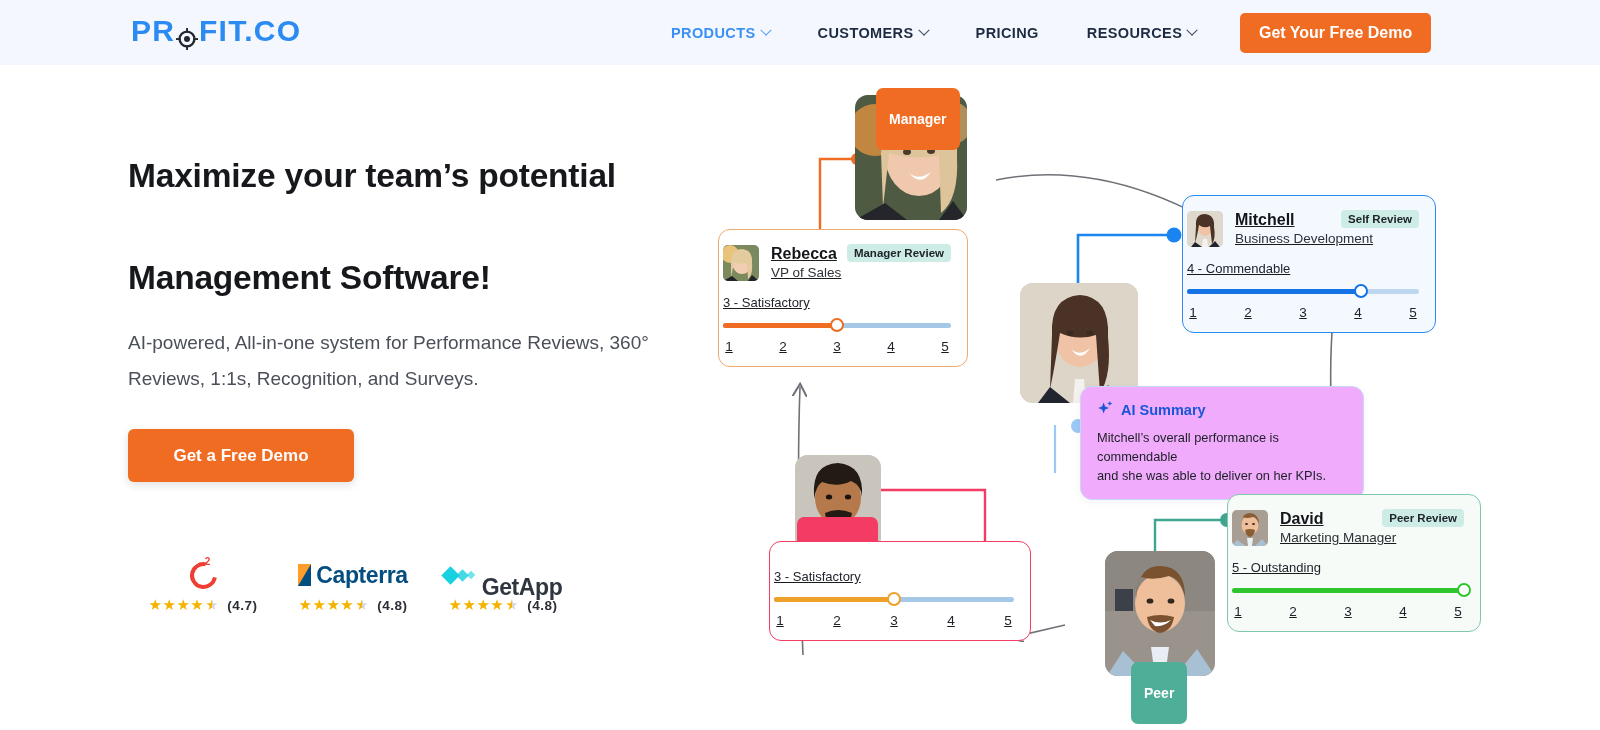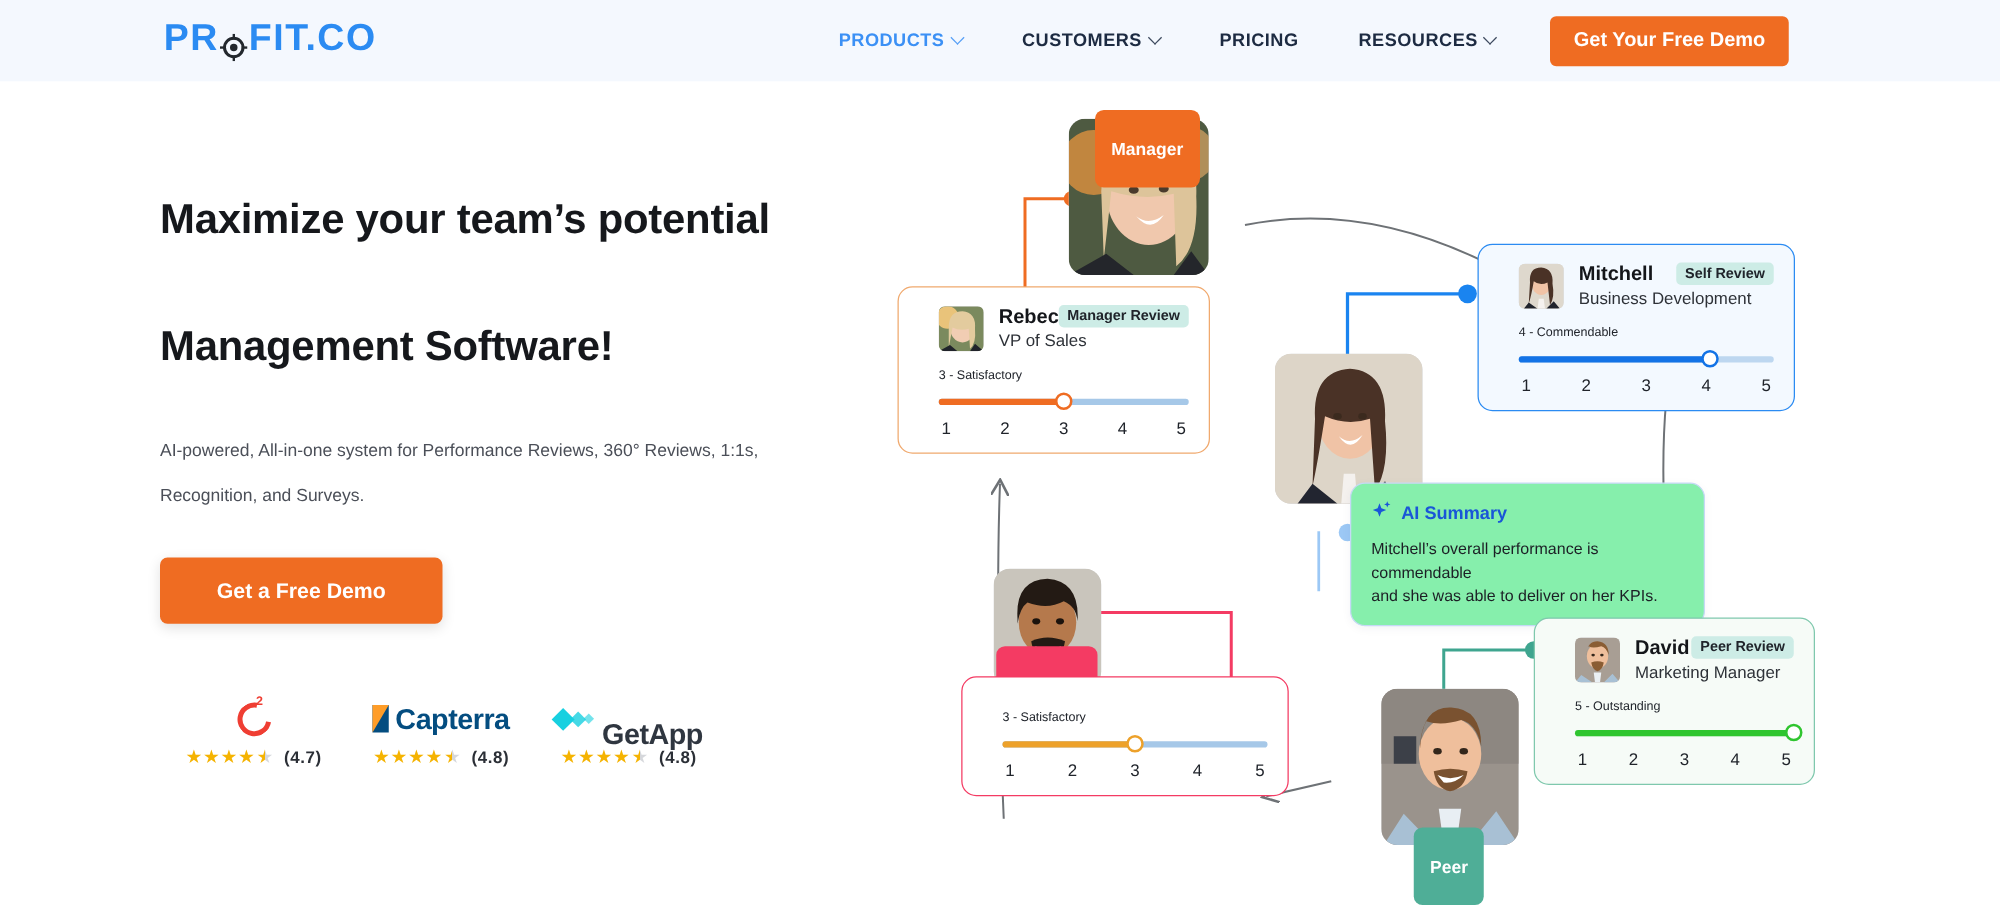--- a/index.html
+++ b/index.html
@@ -57,22 +57,22 @@
     white-space: nowrap;
   }
 
   
   .hero { position: absolute; left: 128px; top: 150px; width: 560px; }
   .hero h1 {
     font-size: 33.5px; font-weight: 700; line-height: 51px;
     color: #16181c; letter-spacing: -0.2px;
   }
   .hero p {
-    margin-top: 39px;
-    font-size: 14px; line-height: 36px; color: #4b4f58; font-weight: 400;
+    margin-top: 22px;
+    font-size: 19px; line-height: 36px; color: #4b4f58; font-weight: 400;
   }
   .hero-cta {
     margin-top: 32px;
     width: 226px; height: 53px;
     background: #ef6c22; color: #fff;
     font-size: 17px; font-weight: 700;
     border: none; border-radius: 6px; cursor: pointer;
     box-shadow: 0 3px 10px rgba(0,0,0,.12);
     font-family: "Liberation Sans", sans-serif;
   }
@@ -129,36 +129,36 @@
   .photo .ph { width: 100%; height: 100%; display: block; }
 
   .role-badge {
     position: absolute; border-radius: 7px;
     color: #fff; font-weight: 700; font-size: 14px;
     padding: 23px 13px; white-space: nowrap;
   }
 
   .card {
     position: absolute; background: #fff;
-    border-radius: 12px; padding: 14px 16px 12px 32px;
+    border-radius: 12px; padding: 14px 16px 12px 4px; text-decoration: underline;
   }
   .card-head { display: flex; align-items: center; gap: 12px; position: relative; }
   .card-avatar {
     width: 36px; height: 36px; border-radius: 5px; overflow: hidden; flex: none;
     background: #d8d8d8;
   }
   .card-avatar .ph { width: 100%; height: 100%; }
   .card-name { font-size: 16px; font-weight: 700; color: #14161a; line-height: 19px; }
   .card-role { font-size: 13.5px; color: #2e3238; line-height: 18px; margin-top: 1px; }
   .review-tag {
     position: absolute; right: 0; top: 0;
     font-size: 11.5px; font-weight: 700; color: #20242b;
     background: #cdece6; border-radius: 4px; padding: 3px 7px; white-space: nowrap;
   }
-  .rating-label { font-size: 10px; color: #20242b; margin-top: 13px; }
+  .rating-label { font-size: 13px; color: #20242b; margin-top: 13px; }
   .slider { position: relative; height: 14px; margin-top: 8px; }
   .slider .track {
     position: absolute; left: 0; top: 5px; height: 5px; width: 100%;
     background: #a6c8e8; border-radius: 3px;
   }
   .slider .fill {
     position: absolute; left: 0; top: 5px; height: 5px;
     border-radius: 3px;
   }
   .slider .knob {
@@ -166,21 +166,21 @@
     background: #fff; border-radius: 50%; border: 2.5px solid #000;
     transform: translateX(-7px);
   }
   .ticks {
     display: flex; justify-content: space-between;
     margin-top: 7px; font-size: 13.5px; color: #20242b;
   }
   .ticks span { width: 12px; text-align: center; }
 
   .ai-card {
-    position: absolute; background: #86efac;
+    position: absolute; background: #f0abfc;
     border: 1px solid #c5d9f5; border-radius: 12px;
     padding: 13px 16px 14px 16px;
     box-shadow: 0 2px 8px rgba(20,40,80,.05);
   }
   .ai-title {
     display: flex; align-items: center; gap: 7px;
     color: #1956d8; font-size: 14.5px; font-weight: 700;
   }
   .ai-body {
     margin-top: 8px; font-size: 12.8px; line-height: 19px; color: #1c1f25;
@@ -486,21 +486,21 @@
       <path d="M42,66 Q55,62 69,66 Q67,80 55,82 Q44,80 42,66" fill="#7a5230"></path>
       <path d="M45,69 Q55,74 66,69 Q59,76 50,75 Z" fill="#fff"></path>
       <path d="M18,100 L42,125 L70,125 L92,98 L110,125 L2,125 Z" fill="#a8c0d4"></path>
       <path d="M46,96 L64,96 L60,125 L50,125 Z" fill="#e8eef3"></path>
     </svg>
   </div>
   <div class="role-badge" style="left:431px; top:597px; background:#4fae97;">
     <span>Peer</span>
   </div>
 
-  <div class="card" style="left:527px; top:429px; width:225px; border:1.6px solid #7fc8ad; background:#f6fbf7;">
+  <div class="card" style="left:527px; top:429px; width:254px; border:1.6px solid #7fc8ad; background:#f6fbf7;">
     <div class="card-head">
       <div class="card-avatar">
         <svg class="ph" viewBox="0 0 36 36">
           <rect width="36" height="36" fill="#a89e94"></rect>
           <ellipse cx="18" cy="15" rx="8.5" ry="10" fill="#efbf9c"></ellipse>
           <path d="M9,13 Q10,3 18,3 Q27,4 27,14 Q25,8 21,7 Q14,9 11,7 Q9,9 9,15 Z" fill="#8a5d34"></path>
           <ellipse cx="14.5" cy="14" rx="1.4" ry="1.1" fill="#33261b"></ellipse>
           <ellipse cx="21.5" cy="14" rx="1.4" ry="1.1" fill="#33261b"></ellipse>
           <path d="M13,20 Q18,18 23,20 Q22,26 18,27 Q14,26 13,20" fill="#8a5d34"></path>
           <path d="M5,30 L14,36 L23,36 L30,29 L36,36 L0,36 Z" fill="#a8c0d4"></path>

